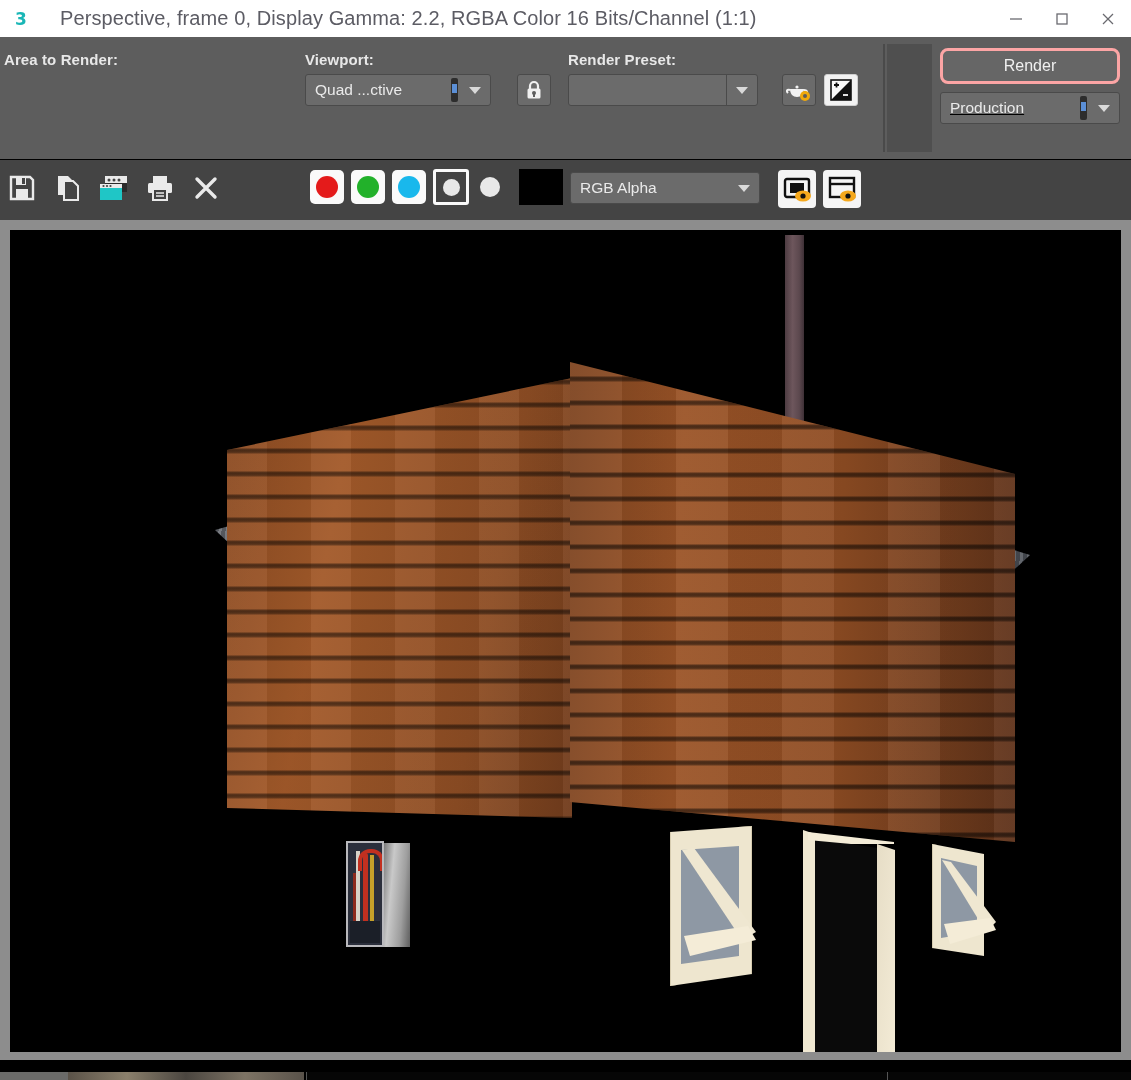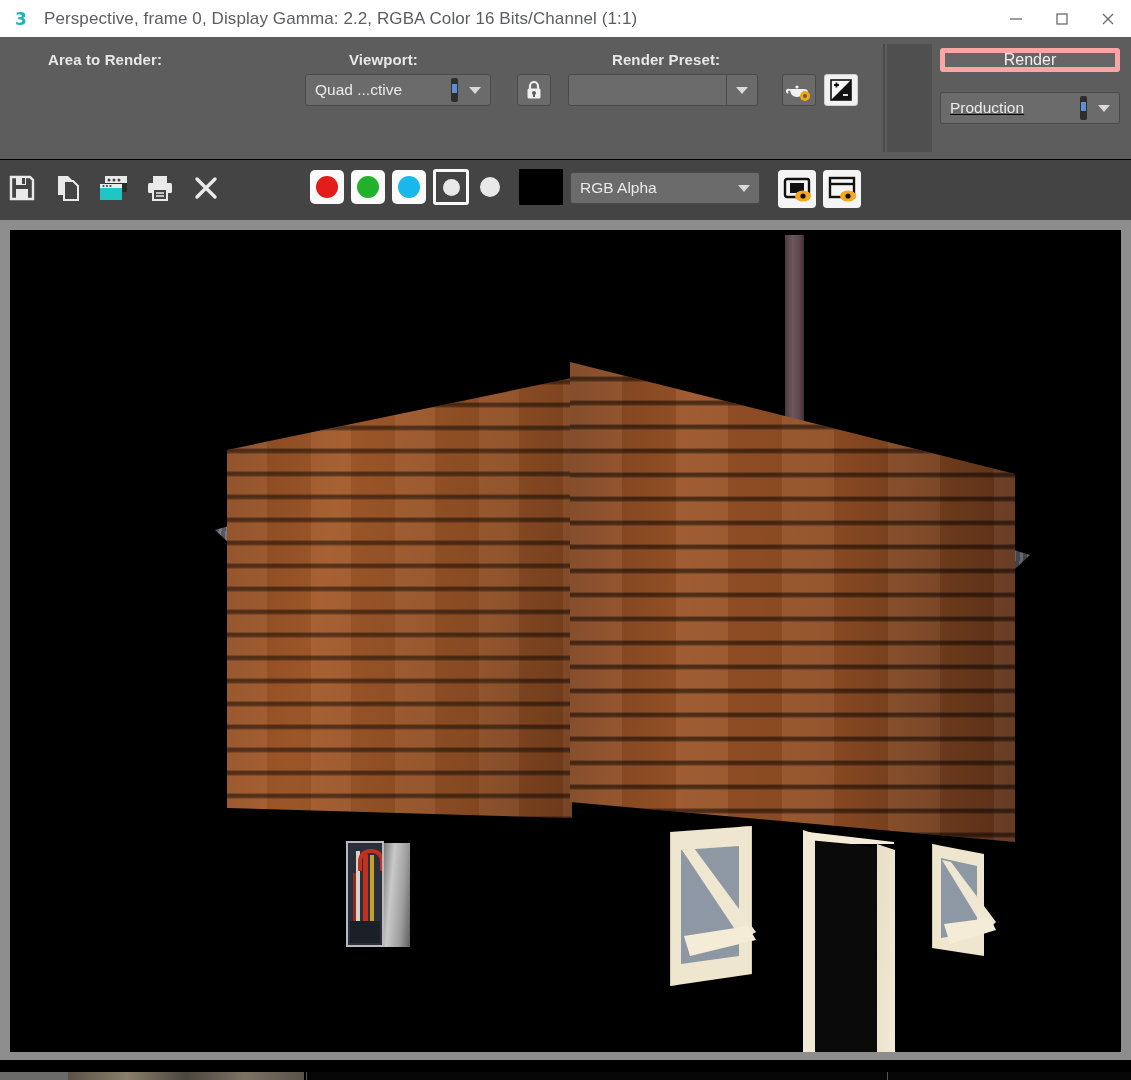--- a/index.html
+++ b/index.html
@@ -15,21 +15,21 @@
     position:absolute;left:0;top:0;width:1131px;height:37px;
     background:#ffffff;display:flex;align-items:center;
   }
   .tb-icon{
     width:22px;height:22px;margin-left:10px;margin-right:12px;
     display:flex;align-items:center;justify-content:center;
     font-weight:bold;font-size:17px;color:#19b6b6;
     font-family:"DejaVu Sans",sans-serif;
   }
   .tb-title{
-    font-size:17px;color:#5c5c64;letter-spacing:.1px;white-space:nowrap;
+    font-size:20px;color:#5c5c64;letter-spacing:.1px;white-space:nowrap;margin-left:16px;
   }
   .tb-buttons{position:absolute;right:0;top:0;height:37px;display:flex;}
   .tb-btn{
     width:46px;height:37px;display:flex;align-items:center;justify-content:center;
     color:#6a6a70;
   }
   .tb-btn svg{display:block;}
 
   
   .toolrow1{
@@ -40,21 +40,21 @@
     position:absolute;top:7px;height:108px;
     background:#5d5d5d;border-right:1px solid #3c3c3c;
     box-sizing:border-box;
   }
   .panel.p1{left:0;width:885px;border-right:2px solid #4a4a4a;}
   .panel.p2{left:887px;width:47px;border-right:none;background:#4f4f4f;}
   .panel.p3{left:932px;width:199px;border-right:none;}
   .grp{position:absolute;}
   .grp-label{
     font-size:15px;color:#e8e8e8;margin-bottom:6px;white-space:nowrap;
-    font-weight:bold;letter-spacing:.1px;margin-left:44px;
+    font-weight:bold;letter-spacing:.1px;
   }
   .row{display:flex;align-items:center;gap:8px;}
   .combo{
     height:32px;background:#6b6b6b;border:1px solid #4a4a4a;border-radius:3px;
     display:flex;align-items:center;box-sizing:border-box;position:relative;
   }
   .combo .cval{
     flex:1;padding-left:9px;font-size:15.5px;color:#eaeaea;white-space:nowrap;
     overflow:hidden;
   }
@@ -73,22 +73,22 @@
   }
   .minislider::after{
     content:"";position:absolute;left:1px;right:1px;top:6px;height:9px;background:#5b8fd6;
   }
   .iconbtn{
     width:34px;height:32px;background:#6b6b6b;border:1px solid #4a4a4a;border-radius:3px;
     display:flex;align-items:center;justify-content:center;box-sizing:border-box;
   }
   .iconbtn.white{background:#f2f2f2;border-color:#cfcfcf;}
   .renderbtn{
-    position:absolute;left:8px;top:4px;width:180px;height:24px;
-    background:#666;border:5px solid #fca5a5;border-radius:3px;
+    position:absolute;left:8px;top:4px;width:180px;height:36px;
+    background:#666;border:3px solid #fca5a5;border-radius:8px;
     display:flex;align-items:center;justify-content:center;
     font-size:16px;color:#f0f0f0;box-sizing:border-box;
   }
   .prodcombo{position:absolute;left:8px;top:48px;width:180px;text-decoration:underline;}
 
   
   .toolrow2{
     position:absolute;left:0;top:160px;width:1131px;height:60px;
     background:#444444;
   }

